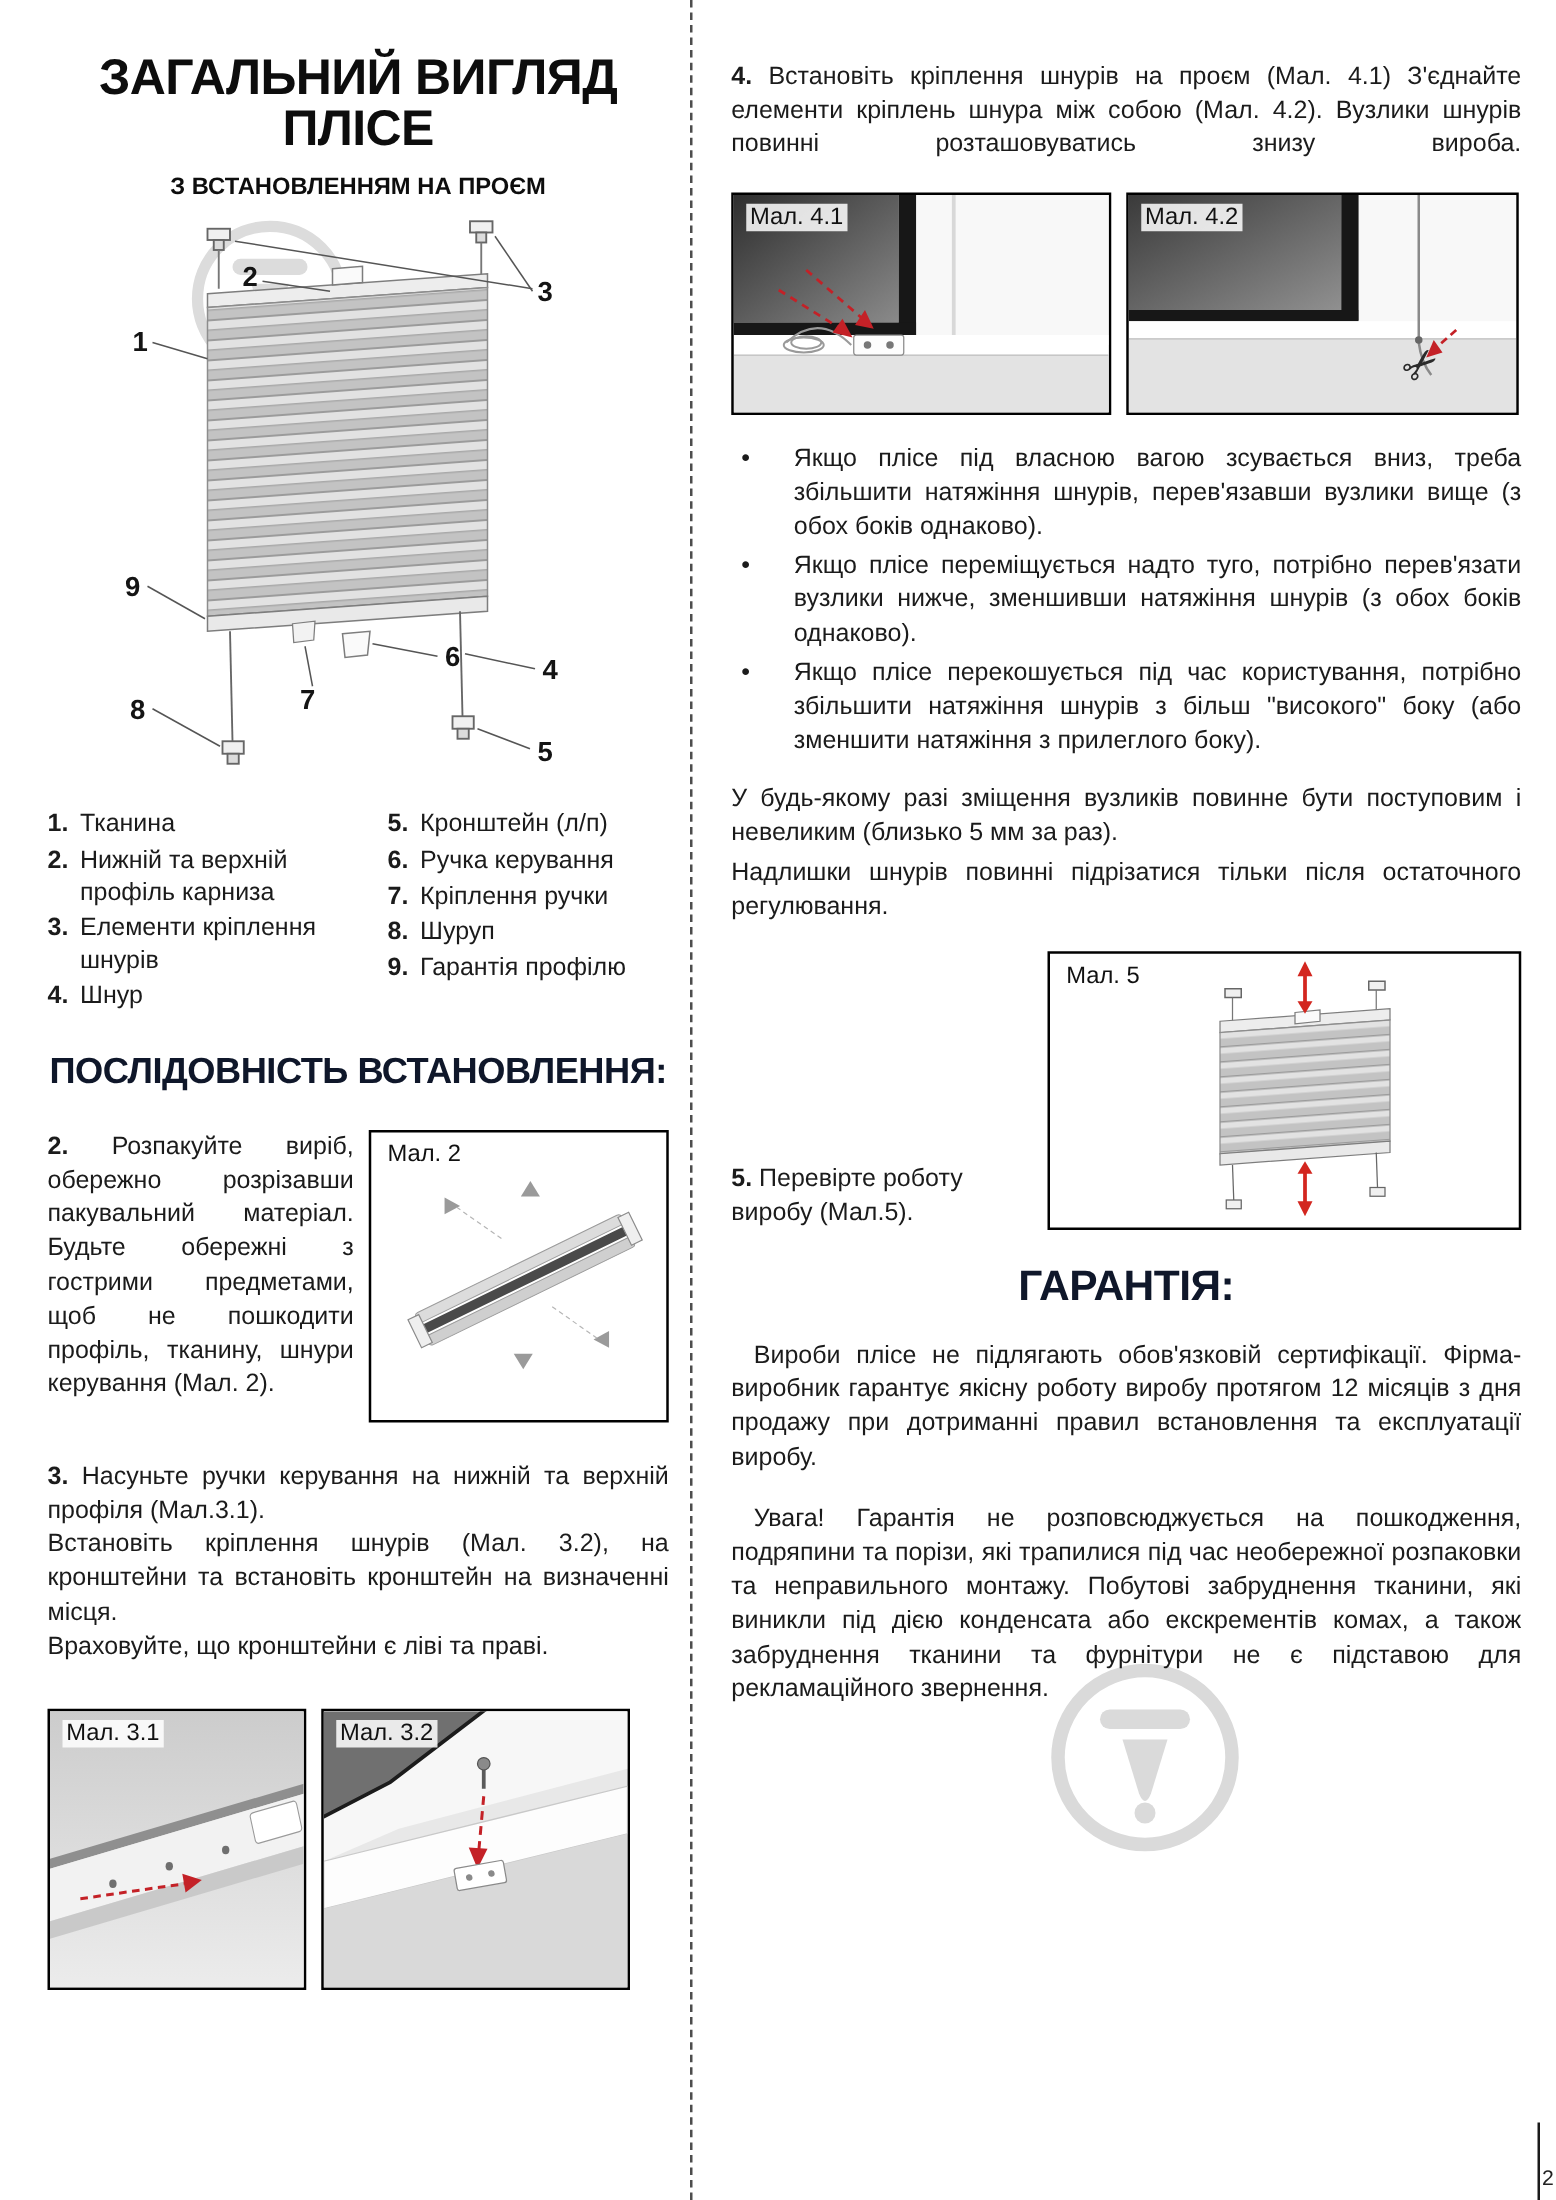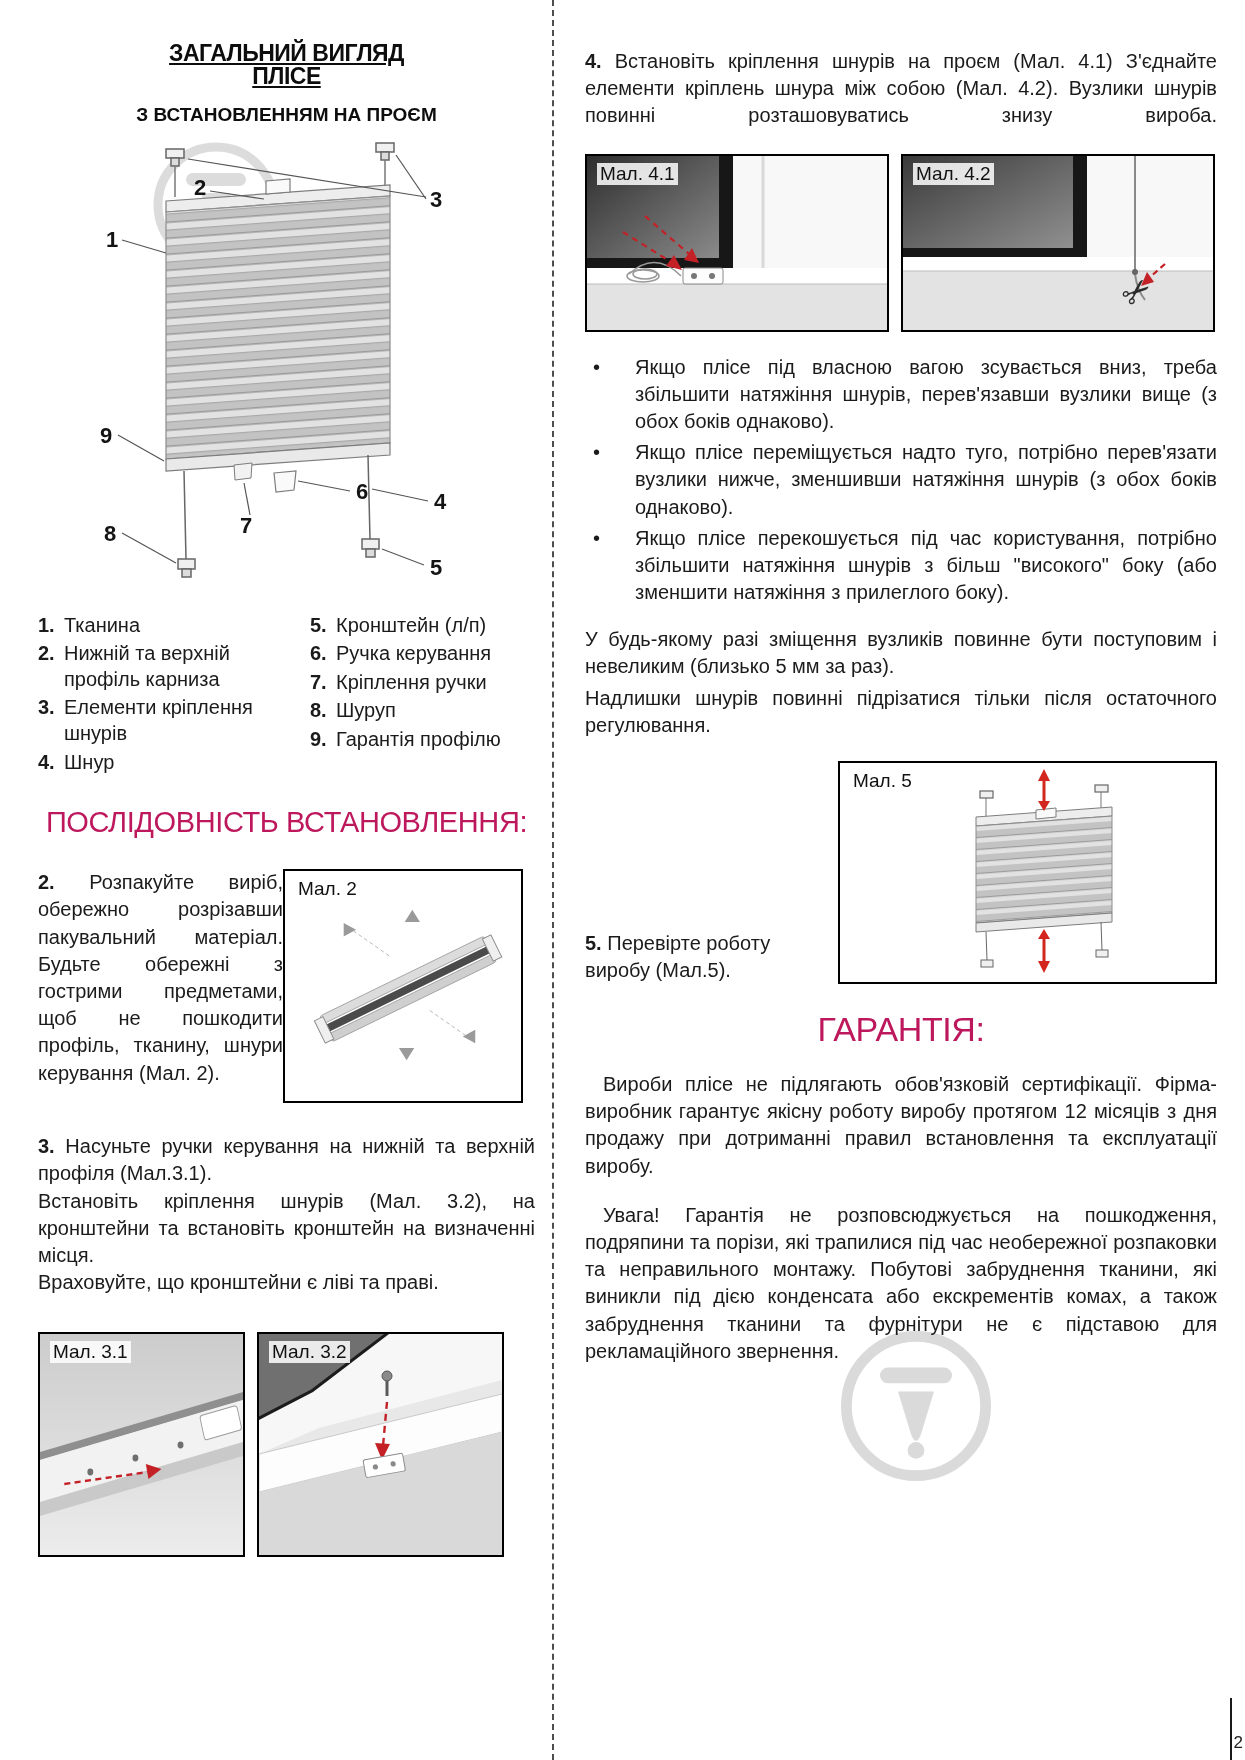--- a/index.html
+++ b/index.html
@@ -18,26 +18,25 @@
     left: 552px; top: 0;
     height: 1760px;
     border-left: 2px dashed #4d4d4d;
   }
   .col { position: absolute; }
   .col-left  { left: 38px;  top: 42px; width: 497px; }
   .col-right { left: 585px; top: 48px; width: 632px; }
 
   .main-title {
     text-align: center;
-    font-size: 23px;
+    font-size: 40px;
     font-weight: bold;
     letter-spacing: -0.5px;
     line-height: 1.02;
     color: #0d0d0d;
-    text-decoration: underline;
   }
   .t-line { display: block; }
   .subtitle {
     margin-top: 14px;
     text-align: center;
     font-size: 19px;
     font-weight: bold;
     line-height: 1.25;
     color: #0d0d0d;
   }
@@ -47,28 +46,28 @@
   .legend-col { flex: none; }
   .legend-col.l1 { width: 272px; }
   .legend-col.l2 { width: 225px; }
   .legend-item { display: grid; grid-template-columns: 26px 1fr; margin-bottom: 3px; }
   .legend-num { font-weight: bold; }
 
   .section-heading {
     margin-top: 28px;
     text-align: center;
     font-size: 29px;
-    font-weight: normal;
+    font-weight: bold;
     letter-spacing: -0.4px;
-    color: #be185d;
+    color: #0f172a;
   }
   .body-text { font-size: 20px; line-height: 1.36; text-align: justify; color: #1b1b1b; }
   .step-num { font-weight: bold; }
 
-  .step2-row { display: flex; margin-top: 30px; }
+  .step2-row { display: flex; gap: 12px; margin-top: 30px; }
   .step2-text { width: 245px; flex: none; }
   .figure {
     position: relative;
     border: 2px solid #000;
     background: #fff;
     overflow: hidden;
     flex: none;
   }
   .fig2  { width: 240px; height: 234px; padding-left: 11px; }
   .fig31 { width: 207px; height: 225px; }

